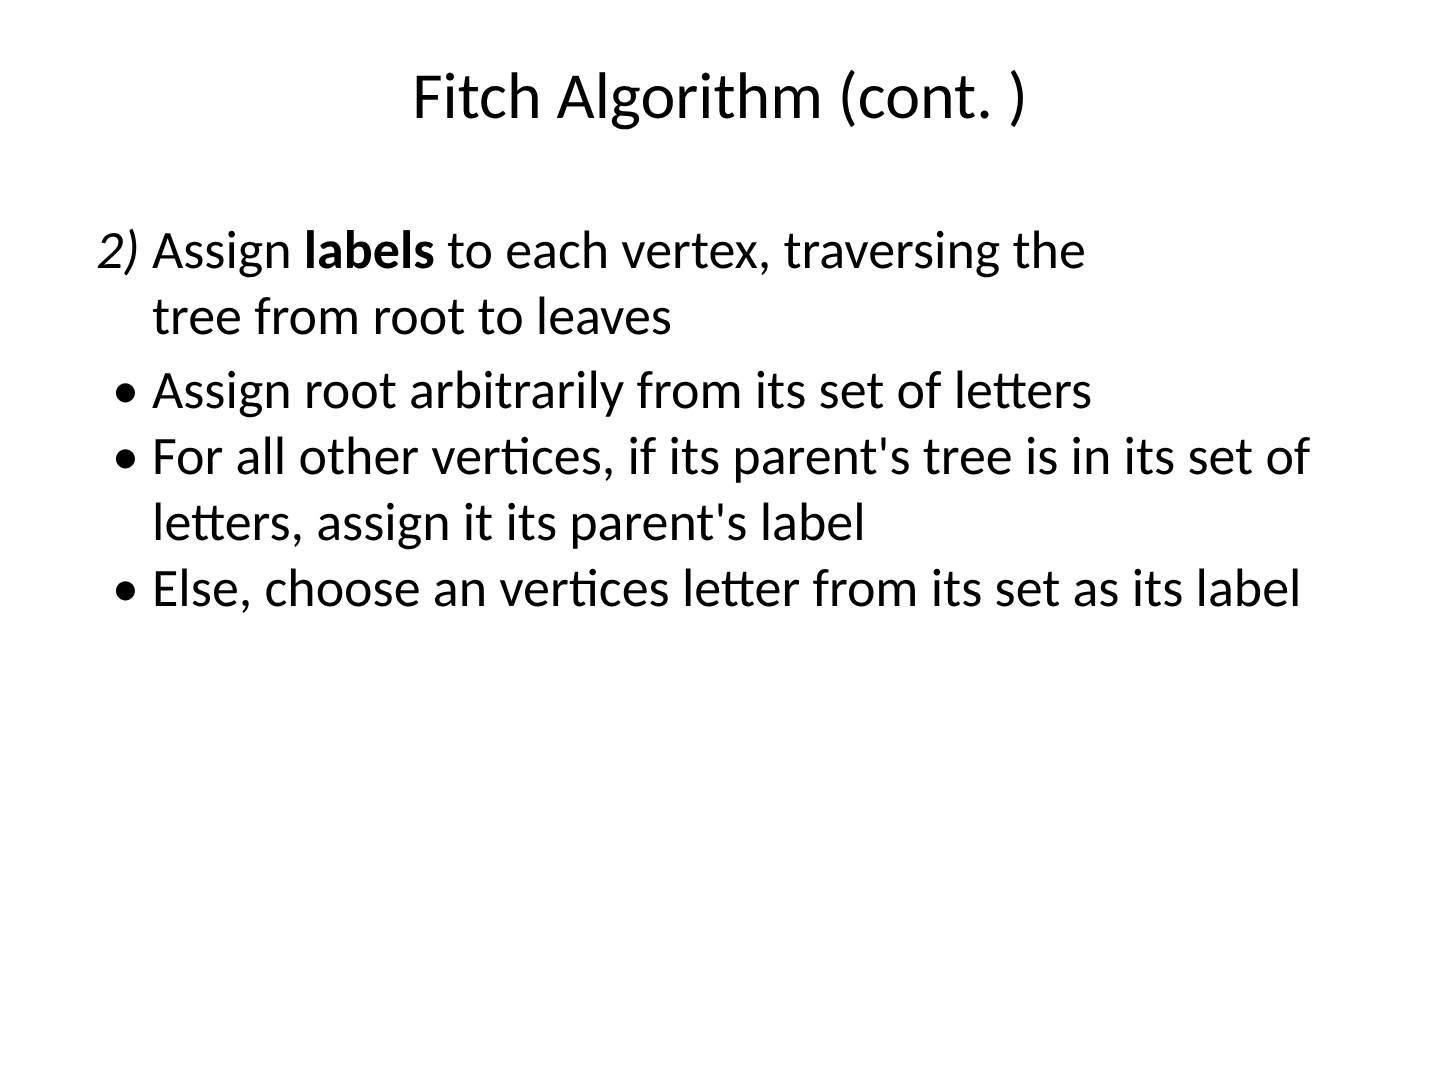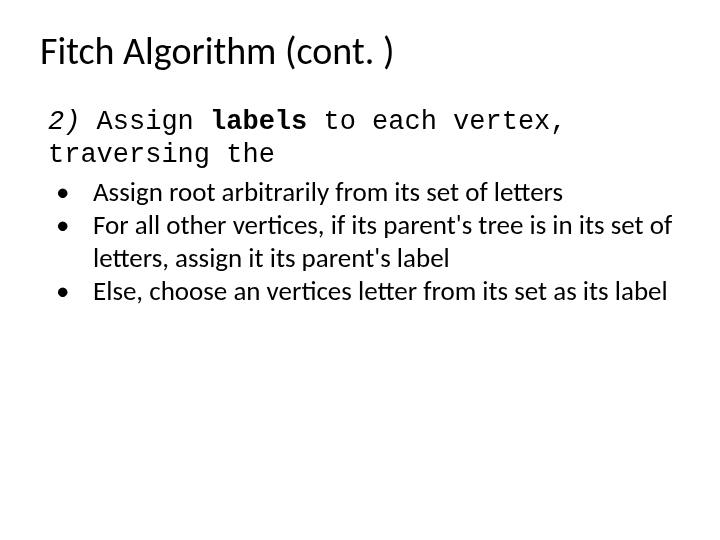--- a/index.html
+++ b/index.html
@@ -4,65 +4,64 @@
 <style>
   * { margin: 0; padding: 0; box-sizing: border-box; }
   html, body { width: 720px; height: 540px; }
   body {
     background: #ffffff;
     font-family: Calibri, "Segoe UI", Arial, sans-serif;
     color: #000000;
     padding: 28px 40px 40px 40px;
   }
   .title {
-    text-align: left;
-    font-size: 38px;
+    text-align: center;
+    font-size: 33px;
     font-weight: 400;
-    margin-bottom: 32px;
+    margin-bottom: 42px;
   }
   .content {
     font-size: 27px;
     line-height: 1.22;
     padding-left: 8px;
   }
   .step {
     margin-bottom: 4px;
-    font-family: Liberation Mono, monospace;
   }
   .step-num { font-style: italic; }
   .step-indent {
     padding-left: 28px;
     display: inline-block;
   }
   .bullet {
     display: flex;
     padding-left: 4px;
   }
   .bullet-dot {
     width: 24px;
     flex-shrink: 0;
     text-align: left;
     padding-left: 4px;
   }
   .bullet-text {
     flex: 1;
-    margin-left: 17px;
   }
   .bold { font-weight: 700; }
 </style>
 </head>
 <body>
 
 <div class="title">Fitch Algorithm (cont. )</div>
 
 <div class="content">
   <div class="step">
     <span class="step-num">2)</span>
     <span>Assign </span><span class="bold">labels</span><span> to each vertex, traversing the</span>
     <br>
+    <span class="step-indent">tree from root to leaves</span>
   </div>
 
   <div class="bullet">
     <div class="bullet-dot">•</div>
     <div class="bullet-text">Assign root arbitrarily from its set of letters</div>
   </div>
 
   <div class="bullet">
     <div class="bullet-dot">•</div>
     <div class="bullet-text">For all other vertices, if its parent's tree is in its set of letters, assign it its parent's label</div>

